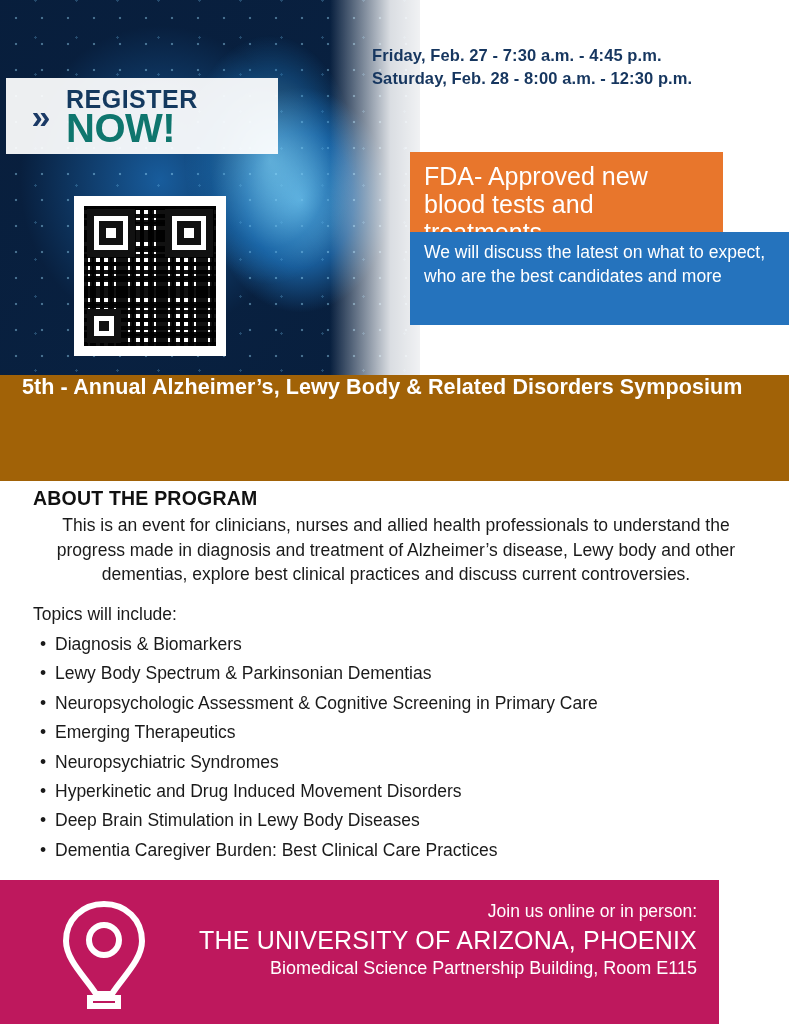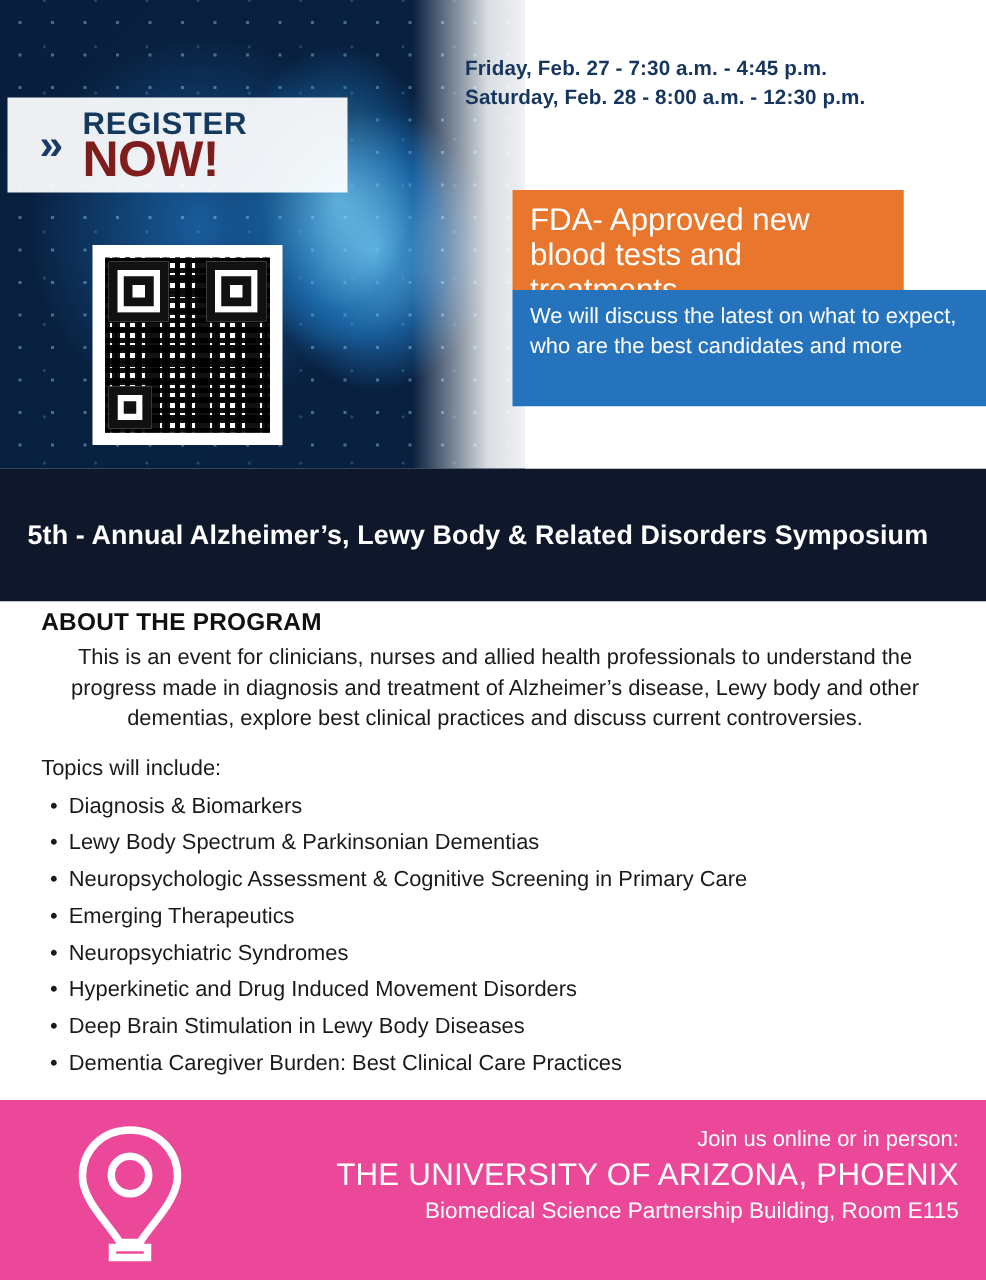--- a/index.html
+++ b/index.html
@@ -74,21 +74,21 @@
     font-weight: bold;
     letter-spacing: -4px;
     line-height: 1;
     padding-left: 6px;
   }
   .register-text { line-height: 1; padding-top: 2px;}
   .register-line1 {
     font-size: 25px; font-weight: bold; color: #14395f; letter-spacing: 0.5px;
   }
   .register-line2 {
-    font-size: 40px; font-weight: bold; color: #7f1d1d; letter-spacing: -0.5px;
+    font-size: 40px; font-weight: bold; color: #0f766e; letter-spacing: -0.5px;
     margin-top: -4px;
   }
 
   
   .qr-wrap {
     position: absolute;
     left: 74px; top: 196px;
     width: 152px; height: 160px;
     background: #ffffff;
     padding: 10px;
@@ -147,23 +147,22 @@
     padding: 8px 14px 0 14px;
     font-size: 17.5px;
     line-height: 1.38;
   }
 
   
   .title-bar {
     position: absolute;
     left: 0; top: 375px;
     width: 789px; height: 106px;
-    background: #0f172a;
+    background: #a16207;
     display: flex;
-    align-items: center;
   }
   .title-bar .title {
     color: #ffffff;
     font-size: 21.5px;
     font-weight: bold;
     padding-left: 22px;
     letter-spacing: 0.1px;
   }
 
   
@@ -207,22 +206,22 @@
     content: "•";
     position: absolute;
     left: 7px;
     top: 0;
   }
 
   
   .footer {
     position: absolute;
     left: 0; top: 880px;
-    width: 789px; height: 144px;
-    background: #ec4899;
+    width: 719px; height: 144px;
+    background: #be185d;
     color: #ffffff;
     padding-left: 20px;
   }
   .pin {
     position: absolute;
     left: 52px; top: 18px;
     width: 104px; height: 112px;
   }
   .footer-text {
     position: absolute;

